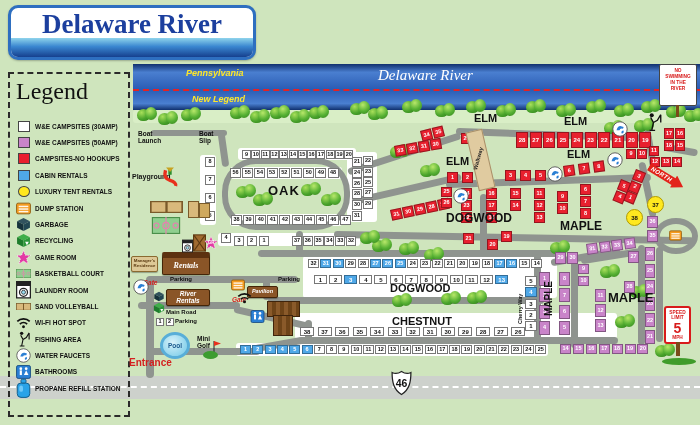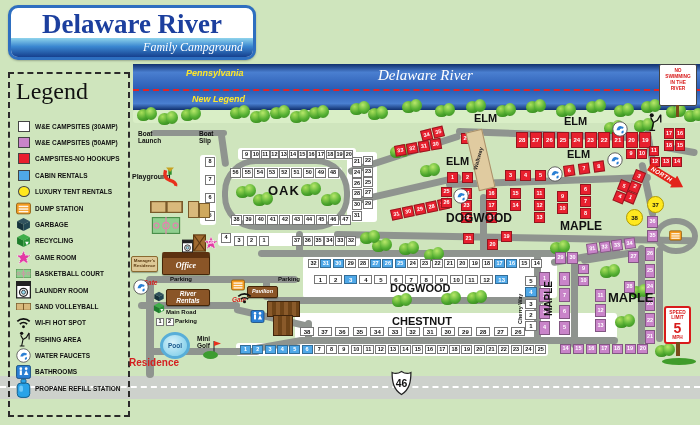--- a/index.html
+++ b/index.html
@@ -65,21 +65,20 @@
     <span class="rname">Delaware River</span>
     <span class="st" style="left:53px;top:4px">Pennsylvania</span>
     <span class="st" style="left:59px;top:30px">New Legend</span>
   </div>
   <div id="hwy">
       <div class="dash"></div>
     </div>
   <div id="logo">
     <span class="l1">Delaware River</span>
     <div class="band"></div>
-    <span class="l2">Family Campground</span>
   </div>
   <div id="legend">
     <h2>Legend</h2>
     <div id="leg-items">
         <div class="leg-item">
           <div class="leg-ic">
             <div class="sq" style="background:#fff"></div>
           </div>
           <span class="t">W&amp;E CAMPSITES (30AMP)</span>
         </div>
@@ -668,29 +667,29 @@
     <div class="lbl" style="left: 560px; top: 220px; font-size: 12px;">MAPLE</div>
     <div class="lbl" style="left: 608px; top: 291px; font-size: 13px;">MAPLE</div>
     <div class="lbl" style="left: 544px; top: 316px; font-size: 10px; transform: rotate(-90deg); transform-origin: 0px 0px; white-space: nowrap;">MAPLE</div>
     <div class="lbl" style="left: 518px; top: 324px; font-size: 5.5px; transform: rotate(-90deg); transform-origin: 0px 0px; white-space: nowrap;">Cherry Way</div>
     <div class="lbl" style="left: 166px; top: 309px; font-size: 6px;">Main Road</div>
     <div class="lbl" style="left: 170px; top: 276px; font-size: 6px;">Parking</div>
     <div class="lbl" style="left: 278px; top: 276px; font-size: 6px;">Parking</div>
     <div class="lbl" style="left: 175px; top: 318px; font-size: 6px;">Parking</div>
     <div class="lbl" style="left: 143px; top: 279px; font-size: 6.5px; color: rgb(212, 32, 32); font-style: italic;">Gate</div>
     <div class="lbl" style="left: 232px; top: 296px; font-size: 6.5px; color: rgb(212, 32, 32); font-style: italic;">Gate</div>
-    <div class="lbl" style="left: 129px; top: 358px; font-size: 10px; color: rgb(212, 32, 32);">Residence</div>
+    <div class="lbl" style="left: 129px; top: 358px; font-size: 10px; color: rgb(212, 32, 32);">Entrance</div>
     <div class="lbl" style="left: 197px; top: 335px; font-size: 6.5px;">Mini
 Golf</div>
     <div class="walk" style="left: 472px; top: 130px; width: 17px; height: 60px; transform: rotate(-13deg);">
       <span>Walkway</span>
     </div>
     <div class="sign tan" style="left: 131px; top: 256px; width: 27px; height: 16px; font-size: 4.4px;">Manager's
 Residence</div>
-    <div class="sign" style="left: 162px; top: 252px; width: 48px; height: 23px; font-size: 8px; font-family: &quot;Liberation Serif&quot;, serif; border-top: 6px solid rgb(92, 49, 16);">Office</div>
+    <div class="sign" style="left: 162px; top: 252px; width: 48px; height: 23px; font-size: 8px; font-family: &quot;Liberation Serif&quot;, serif; border-top: 6px solid rgb(92, 49, 16);">Rentals</div>
     <div class="sign" style="left: 166px; top: 289px; width: 44px; height: 17px; font-size: 6.5px;">River
 Rentals</div>
     <div class="sign" style="left: 247px; top: 286px; width: 31px; height: 12px; font-size: 5.5px;">Pavilion</div>
     <div class="poi" style="left: 193px; top: 234px; width: 13px; height: 18px;">
       <svg viewBox="0 0 12 16">
         <rect x="0.5" y="0.5" width="11" height="15" fill="#a06a30" stroke="#5e3a12"></rect>
         <path d="M1,1 L11,15 M11,1 L1,15" stroke="#5e3a12"></path>
       </svg>
     </div>
     <div class="poi" style="left: 204px; top: 236px; width: 14px; height: 14px;">

